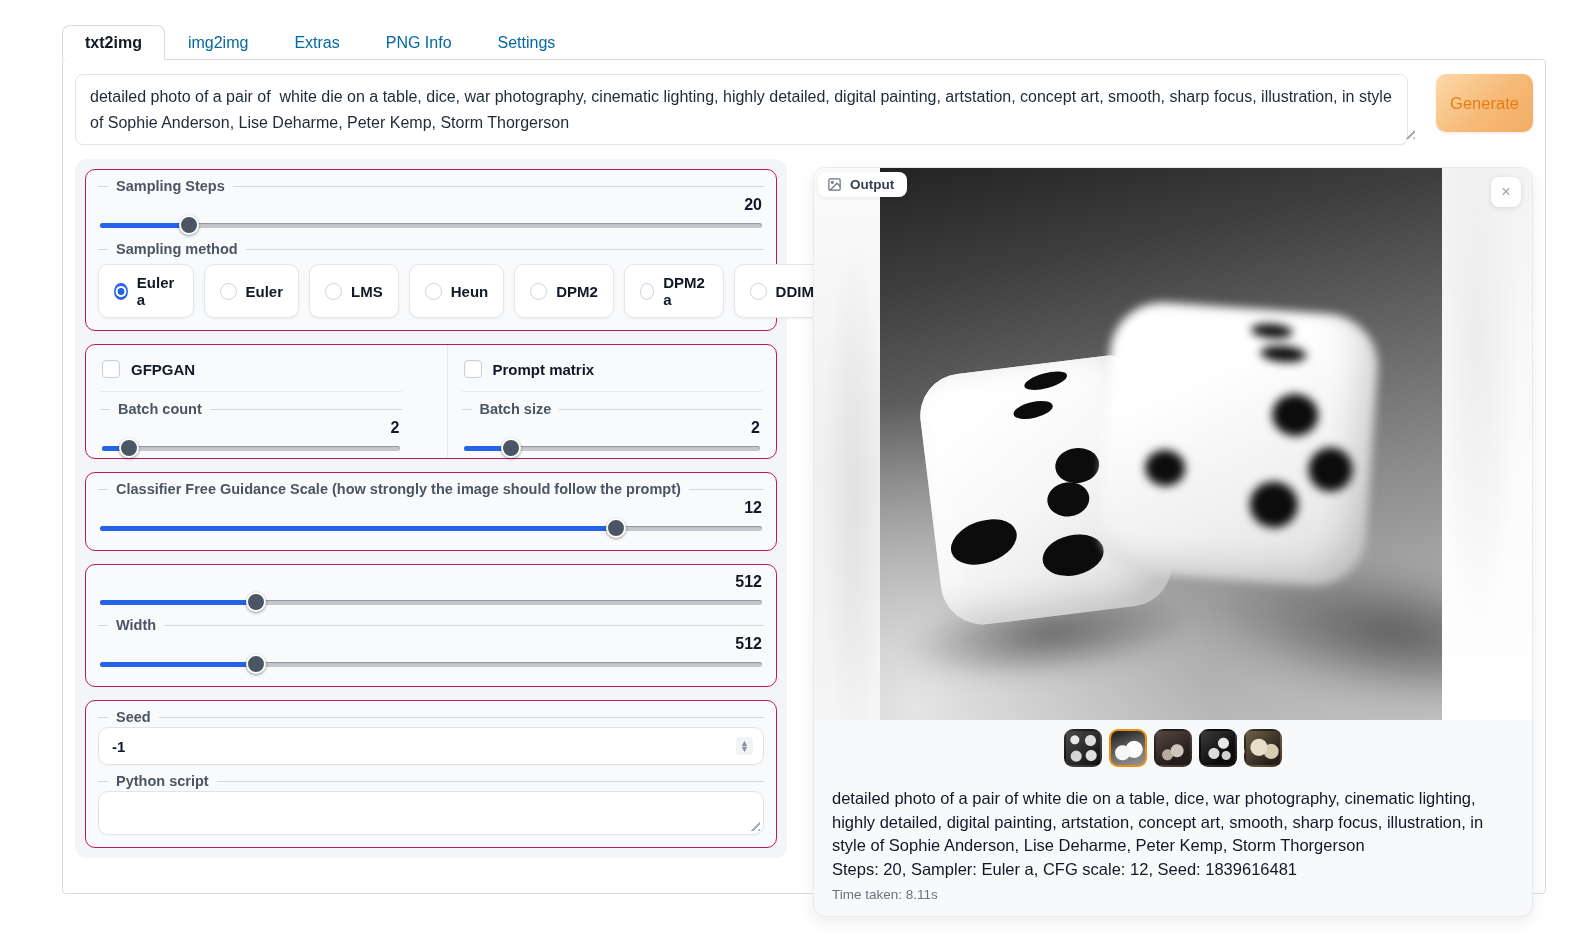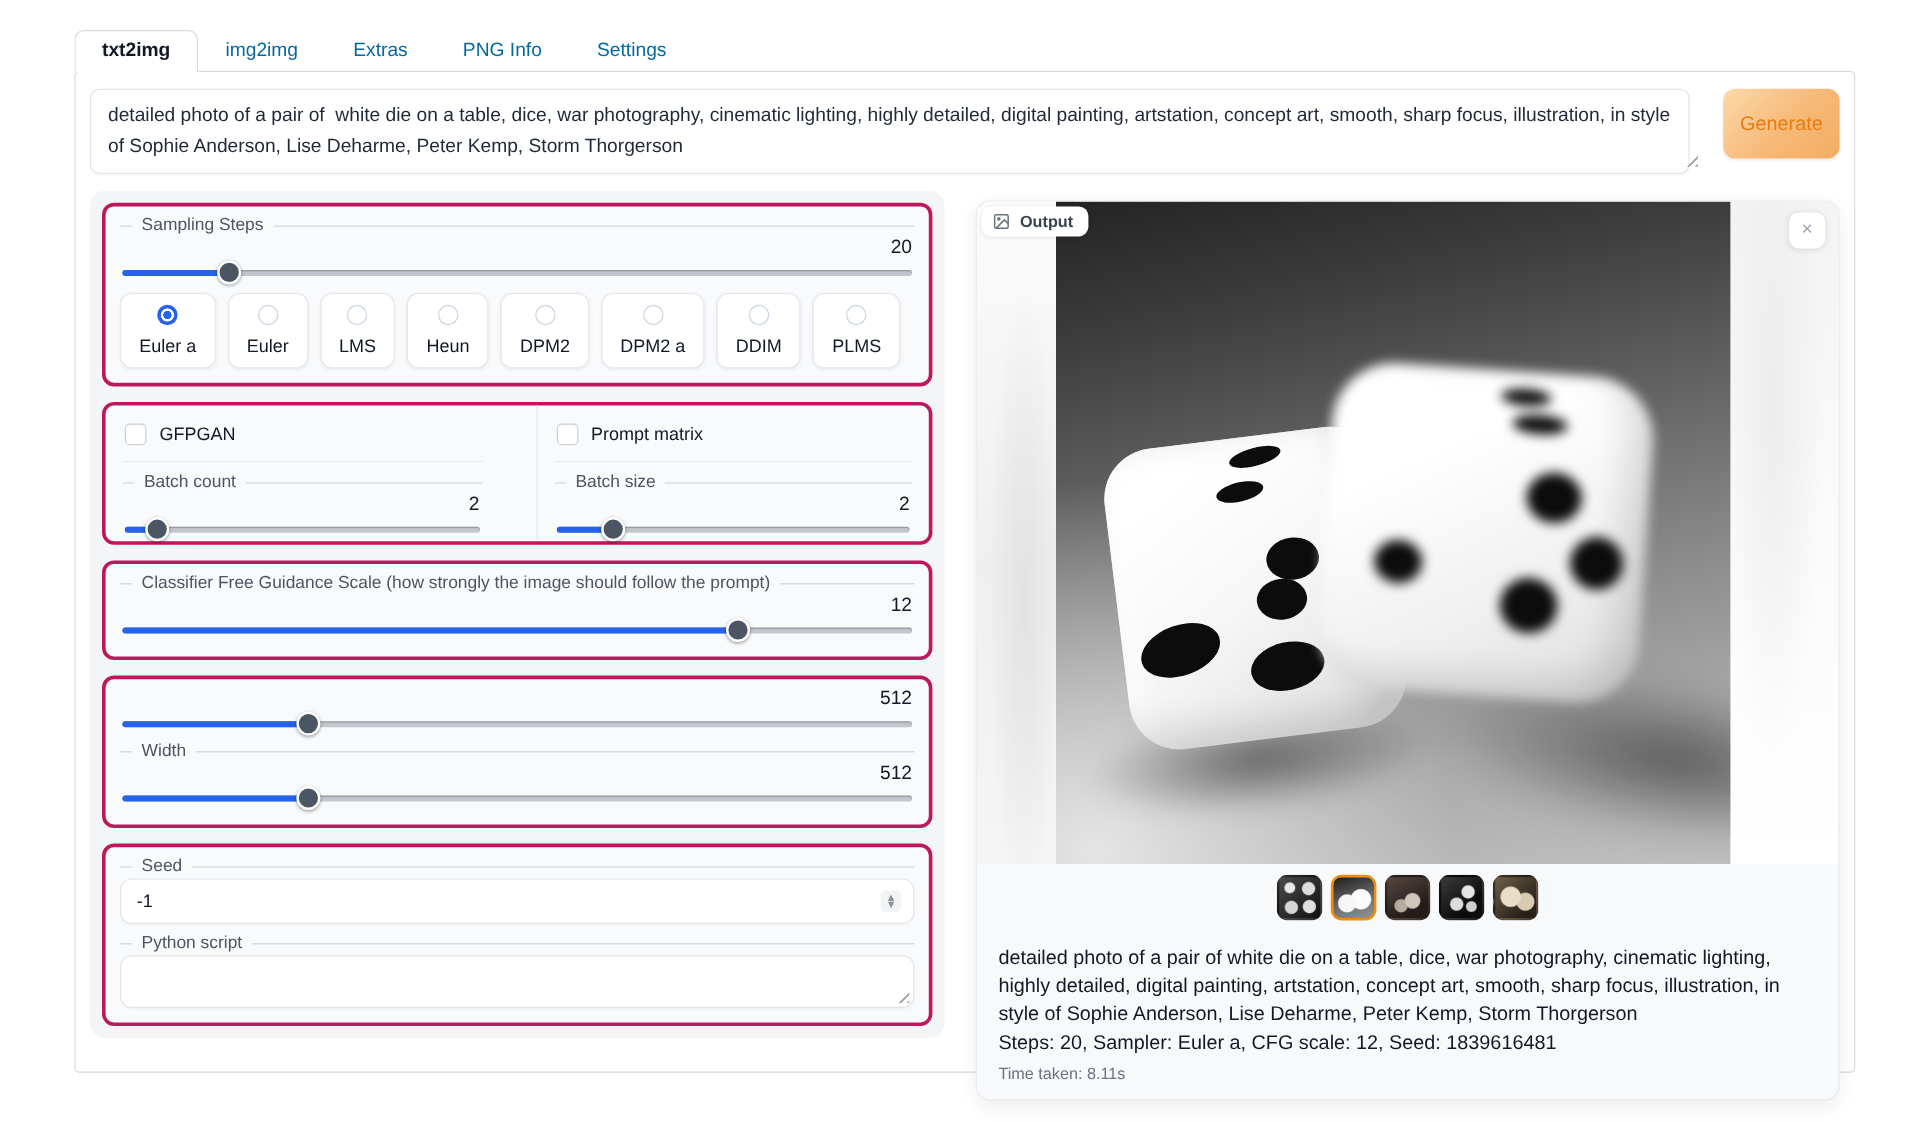--- a/index.html
+++ b/index.html
@@ -28,38 +28,38 @@
     clip-path:polygon(100% 0, 0 100%, 100% 100%); }
   .btn-generate { width:97px; height:58px; border:none; border-radius:10px; cursor:pointer;
     background:linear-gradient(135deg,#fcd9a9 0%,#f6b977 55%,#f3ad64 100%);
     color:#e97c10; font-weight:400; font-size:16.5px; font-family:inherit;
     box-shadow:0 1px 3px rgba(0,0,0,.10); }
 
   
   .cols { display:flex; gap:26px; align-items:flex-start; }
   .left-col { width:712px; background:#f4f5f7; border-radius:12px; padding:10px;
     display:flex; flex-direction:column; gap:13px; }
-  .group { background:#f9fafb; border:3px solid #be185d; border-radius:10px; padding:8px 12px 12px; }
+  .group { background:#f9fafb; border:1px solid #be185d; border-radius:10px; padding:8px 12px 12px;font-weight:bold; }
 
   .legend { display:flex; align-items:center; gap:8px; color:#4b5563; font-size:14.5px; margin-bottom:2px; }
   .legend::before { content:''; width:10px; height:1px; background:#d5d8dd; }
   .legend::after { content:''; flex:1; height:1px; background:#d5d8dd; }
   .slider-val { text-align:right; font-size:16px; color:#111827; margin:0 2px 1px 0; }
 
   .slider { position:relative; height:20px; margin:0 2px; }
   .rail { position:absolute; top:8px; left:0; right:0; height:5px; border-radius:3px;
     background:#c3c6cc; box-shadow:inset 0 1px 1px rgba(0,0,0,.25); }
   .fill { position:absolute; top:8px; left:0; height:5px; border-radius:3px; background:#2563eb; }
   .thumb { position:absolute; top:0; width:20px; height:20px; border-radius:50%;
     background:#4b5563; border:2.5px solid #fff; box-shadow:0 1px 3px rgba(0,0,0,.4); }
 
   .radio-row { display:flex; gap:10px; margin-top:7px; }
   .chip { display:flex; align-items:center; gap:9px; background:#fff; border:1px solid #e5e7eb;
     border-radius:10px; padding:9px 15px; font-size:15px; color:#111827; cursor:pointer;
-    box-shadow:0 1px 3px rgba(0,0,0,.06);flex-direction:column; }
+    box-shadow:0 1px 3px rgba(0,0,0,.06); }
   .radio-circle { width:17px; height:17px; border-radius:50%; background:#fff; border:1.5px solid #cbd5e1; }
   .chip.on .radio-circle { border:none;
     background:radial-gradient(circle at center,#2563eb 0 3.2px,#ffffff 3.7px 5.2px,#2563eb 5.7px 100%); }
 
   .two-col { display:grid; grid-template-columns:1fr 1fr; padding:0;gap:31px; }
   .two-col .col { padding:0 14px; }
   .two-col .col + .col { border-left:1px solid #e5e7eb; }
   .check-row { display:flex; align-items:center; gap:11px; padding:15px 2px 13px;
     border-bottom:1px solid #e9ebee; margin-bottom:9px; font-size:15px; color:#111827; }
   .checkbox { width:18px; height:18px; background:#fff; border:1px solid #c9d0da; border-radius:4px;
@@ -175,20 +175,23 @@
         <div class="group">
           <div class="legend">
               <span>Sampling Steps</span>
             </div>
           <div class="slider-val">20</div>
           <div class="slider">
             <div class="rail"></div>
             <div class="fill" style="width: 13.5%;"></div>
             <div class="thumb" style="left: calc(13.5% - 10px);"></div>
           </div>
+          <div class="legend" style="margin-top:6px;">
+              <span>Sampling method</span>
+            </div>
           <div class="radio-row">
             <div class="chip on">
                 <span class="radio-circle"></span>
                 <span>Euler a</span>
               </div>
             <div class="chip">
                 <span class="radio-circle"></span>
                 <span>Euler</span>
               </div>
             <div class="chip">

